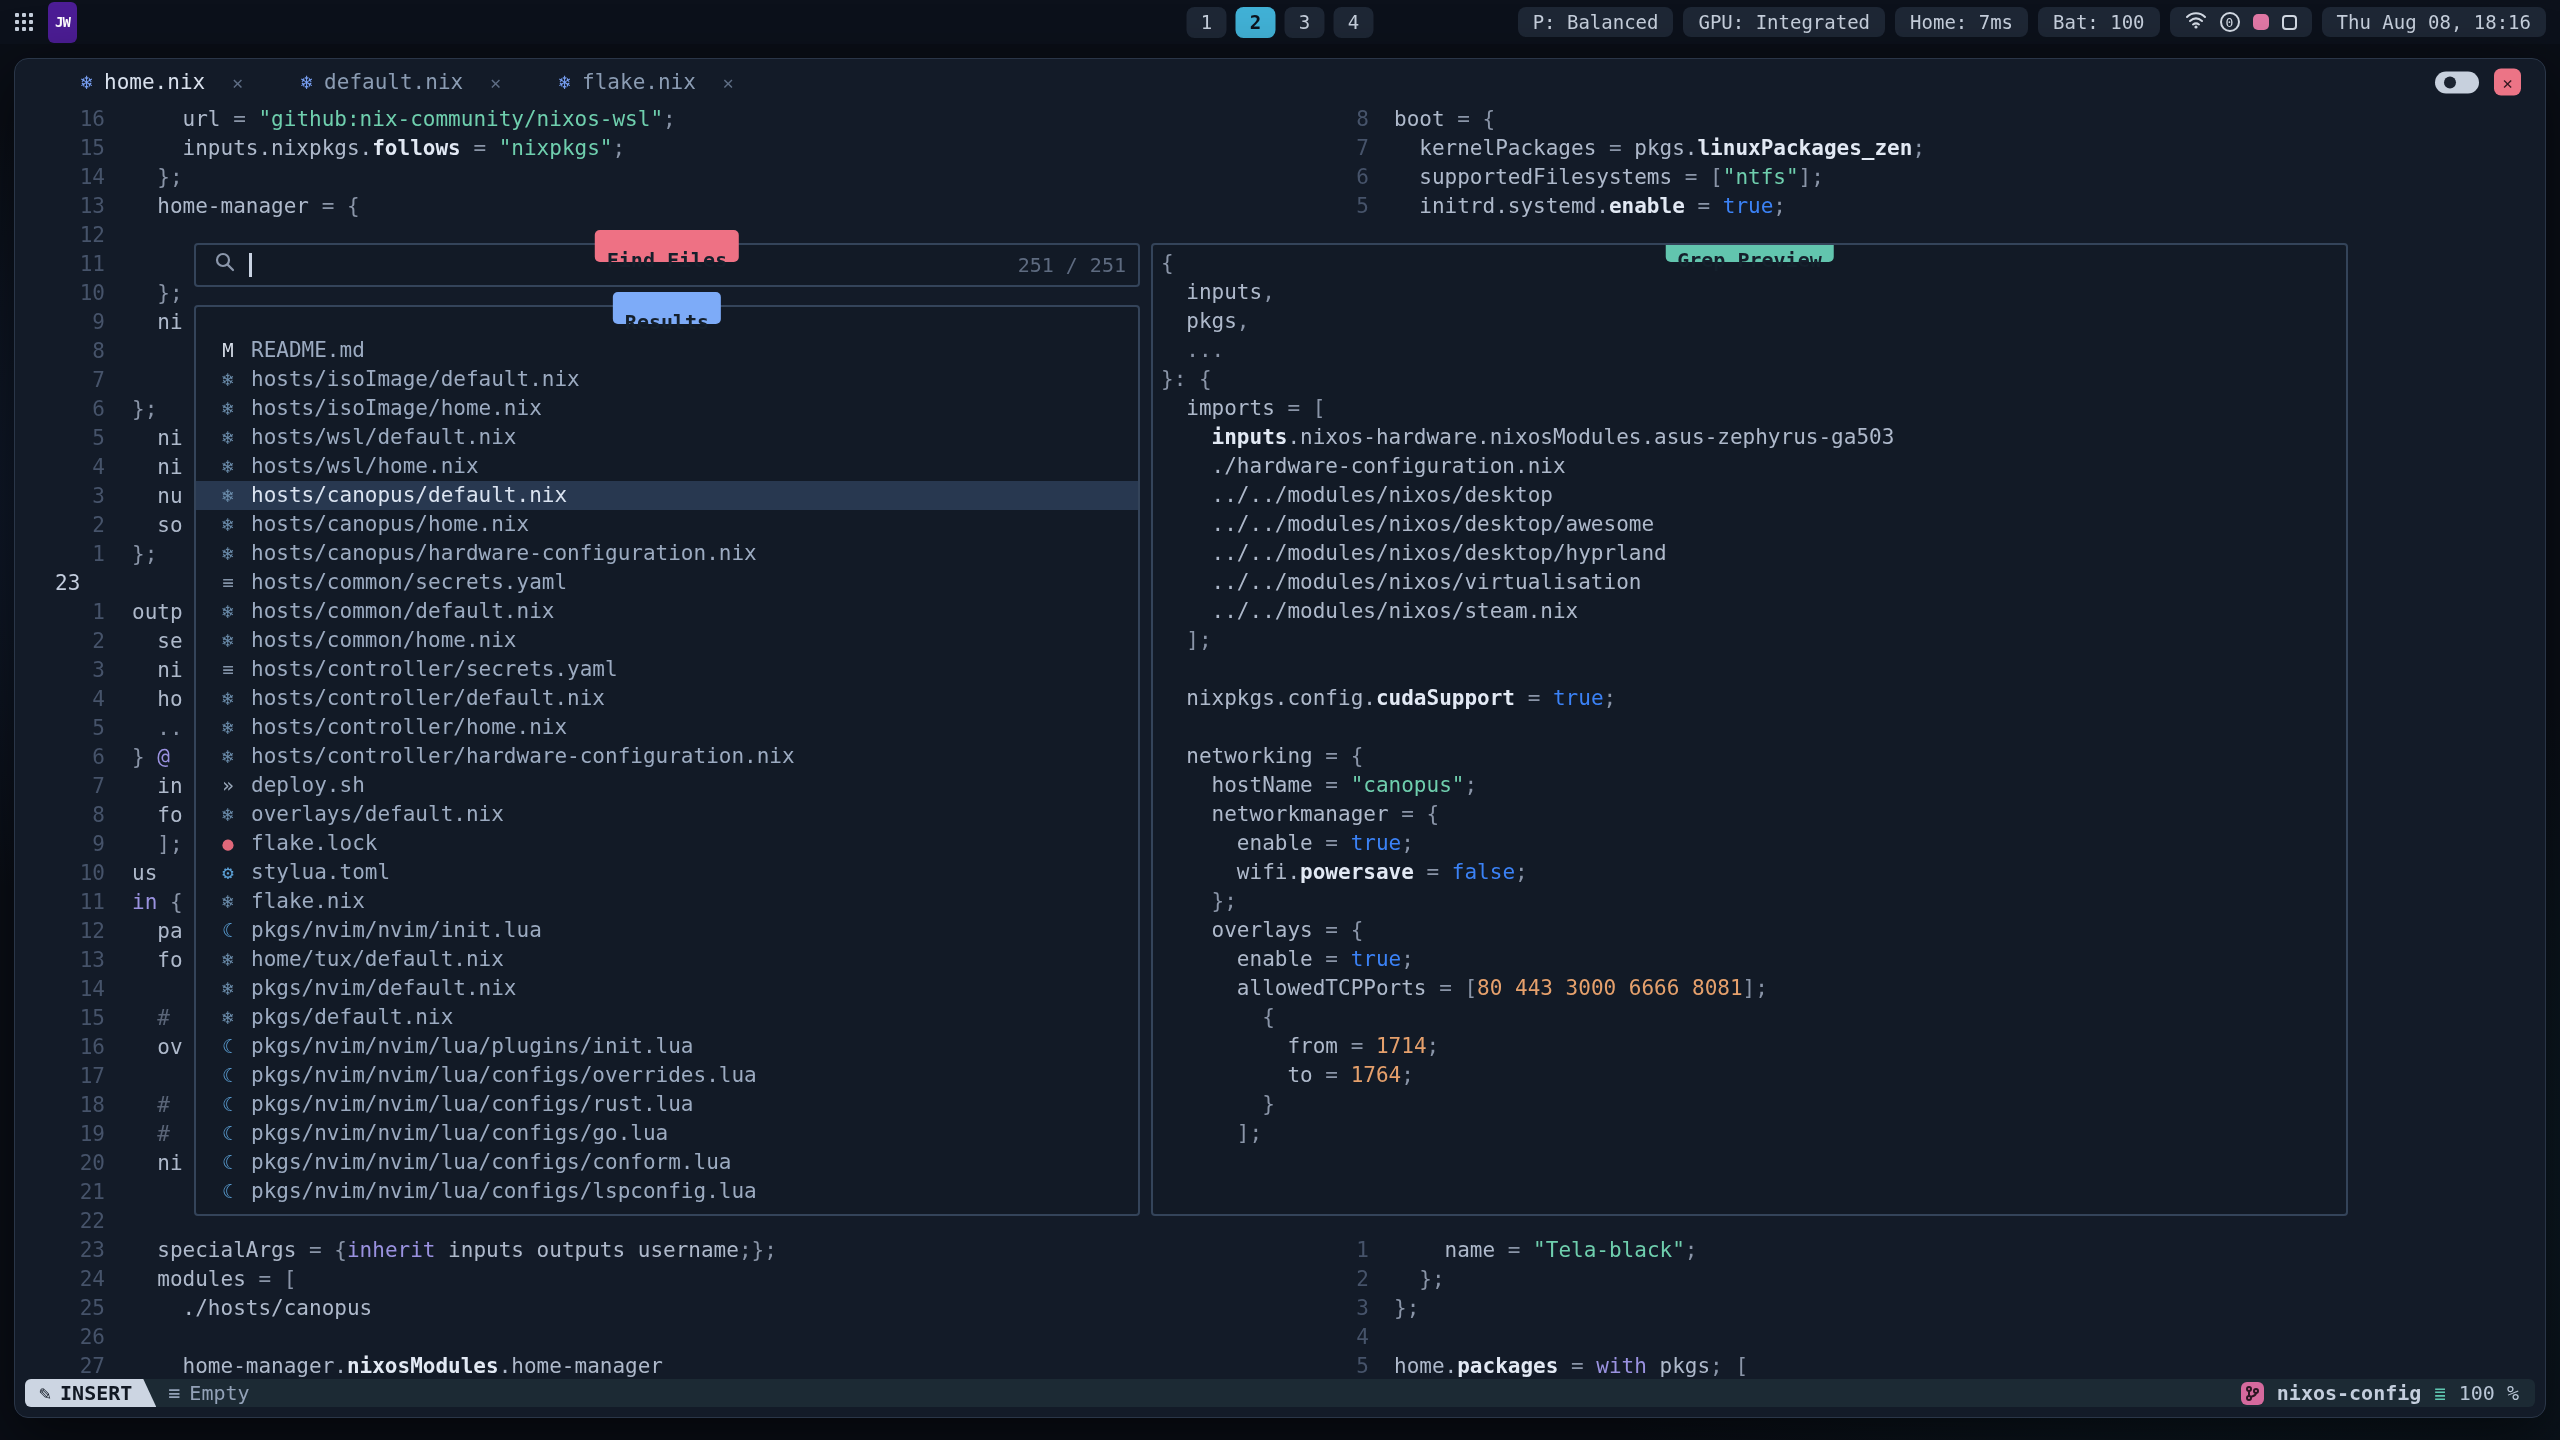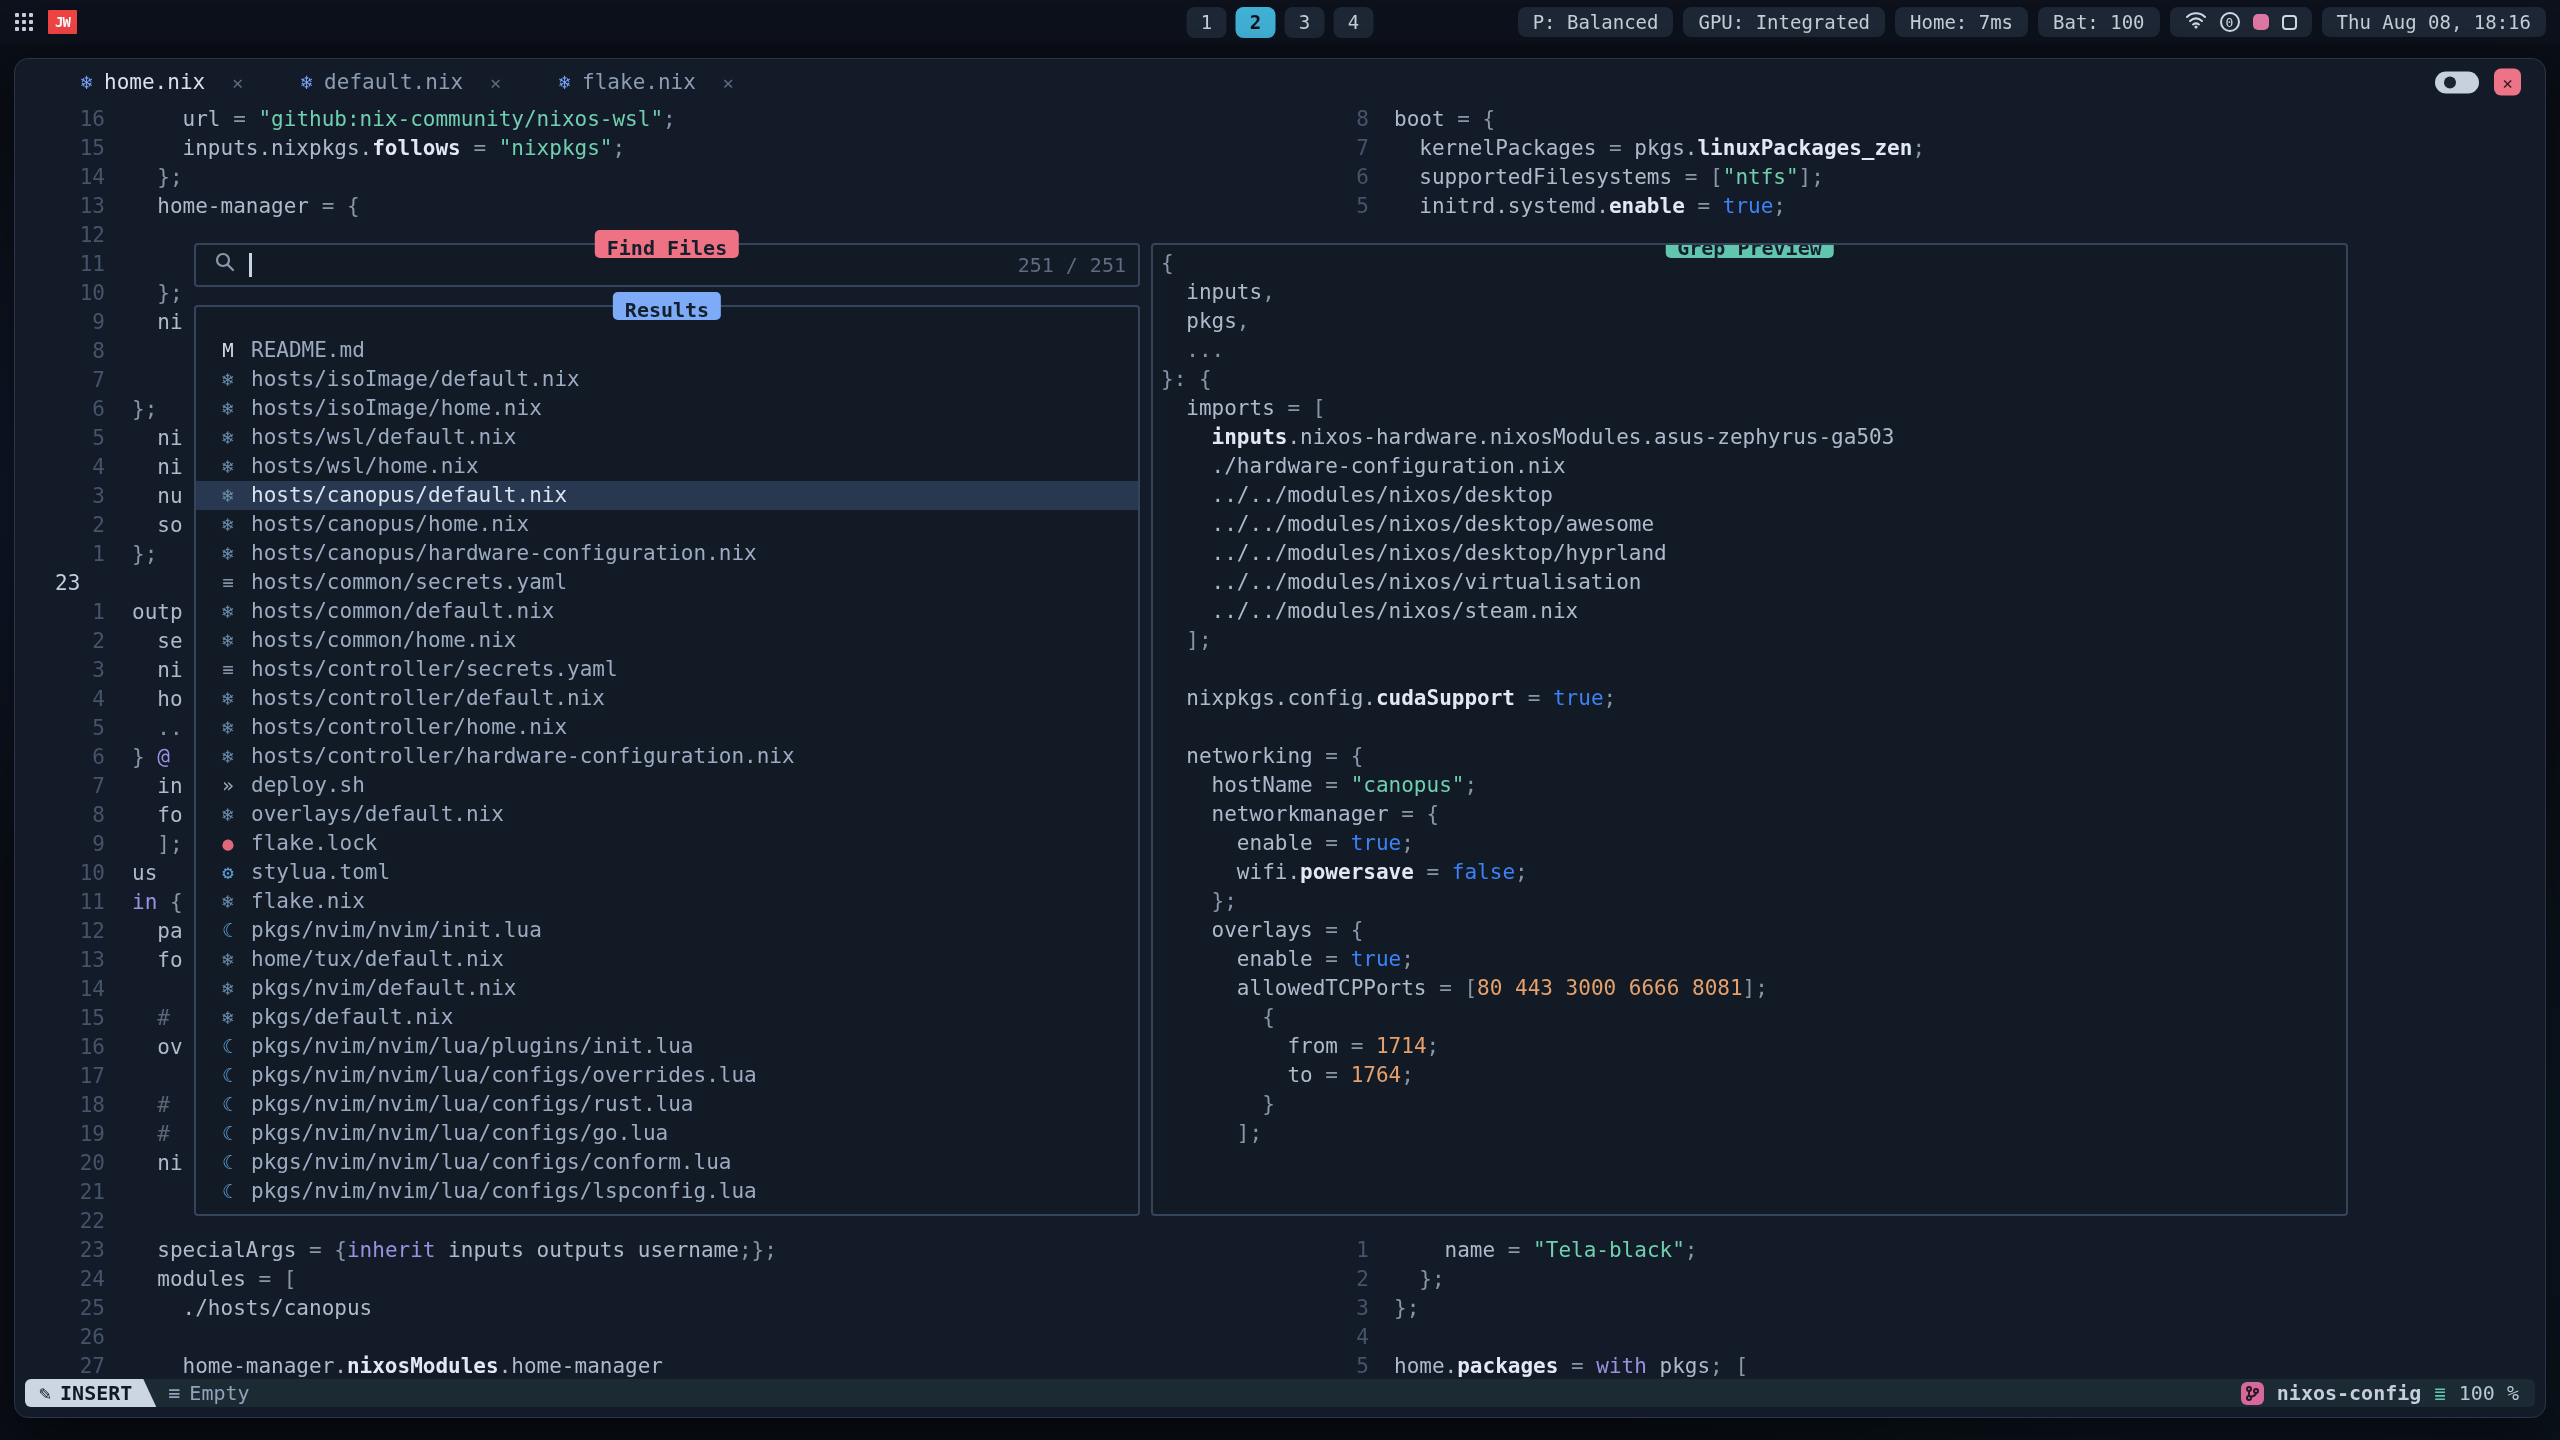--- a/index.html
+++ b/index.html
@@ -15,21 +15,21 @@
   
   .topbar {
     position:absolute; top:0; left:0; right:0; height:44px;
     background:rgba(13,18,28,.94);
     display:flex; align-items:center; padding:0 14px;
     font-size:19px; color:#c6cfdc;
   }
   .tb-left { display:flex; align-items:center; gap:14px; }
   .launcher-grid { display:inline-flex; }
   .jw-badge {
-    width:29px; height:24px; border-radius:1px; background:#ef4444; color:#fff;
+    width:29px; height:41px; border-radius:6px; background:#4c1d95; color:#fff;
     display:flex; align-items:center; justify-content:center;
     font-size:14px; font-weight:bold; letter-spacing:-1px;
   }
   .tb-center { position:absolute; left:50%; transform:translateX(-50%); display:flex; gap:9px; }
   .ws { min-width:40px; height:31px; border-radius:8px; background:#1e2735;
         display:flex; align-items:center; justify-content:center; color:#c6cfdc; }
   .ws.active { background:#41b1d6; color:#0c131d; font-weight:bold; }
   .tb-right { margin-left:auto; display:flex; align-items:center; gap:10px; }
   .module { background:#1e2735; border-radius:8px; padding:4px 15px; white-space:nowrap; }
   .tray { display:flex; align-items:center; gap:13px; }
@@ -88,21 +88,21 @@
   .tk-kw { color:#9a92e0; }
 
   
   .popup { position:absolute; background:#121a26; border:2px solid #34445a; border-radius:4px; }
   #find-box    { left:179px; top:138px;  width:946px;  height:44px;
                  display:flex; align-items:center; padding:0 12px 0 18px; gap:14px; }
   #results-box { left:179px; top:200px;  width:946px;  height:911px; }
   #preview-box { left:1136px; top:138px; width:1197px; height:973px;
                  padding:4px 0 0 8px; overflow:hidden; }
   .popup-title { position:absolute; top:-15px; left:50%; transform:translateX(-50%);
-                 height:28px; line-height:28px; padding:4px 12px; border-radius:5px;
+                 height:28px; line-height:28px; padding:16px 12px; border-radius:5px;
                  font-size:20px; font-weight:600; color:#15202c; white-space:nowrap; }
   #find-title    { background:#ee7184; }
   #results-title { background:#7dabf8; }
   #preview-title { background:#62c5ae; }
   .caret { width:3px; height:24px; background:#c9d3e2; flex:none; }
   .counter { margin-left:auto; color:#5e6b80; font-size:20px; }
 
   #results-list { padding-top:29px; }
   .ritem { height:29px; display:flex; align-items:center; padding-left:21px; gap:12px;
            color:#9cabc1; font-size:21px; }

